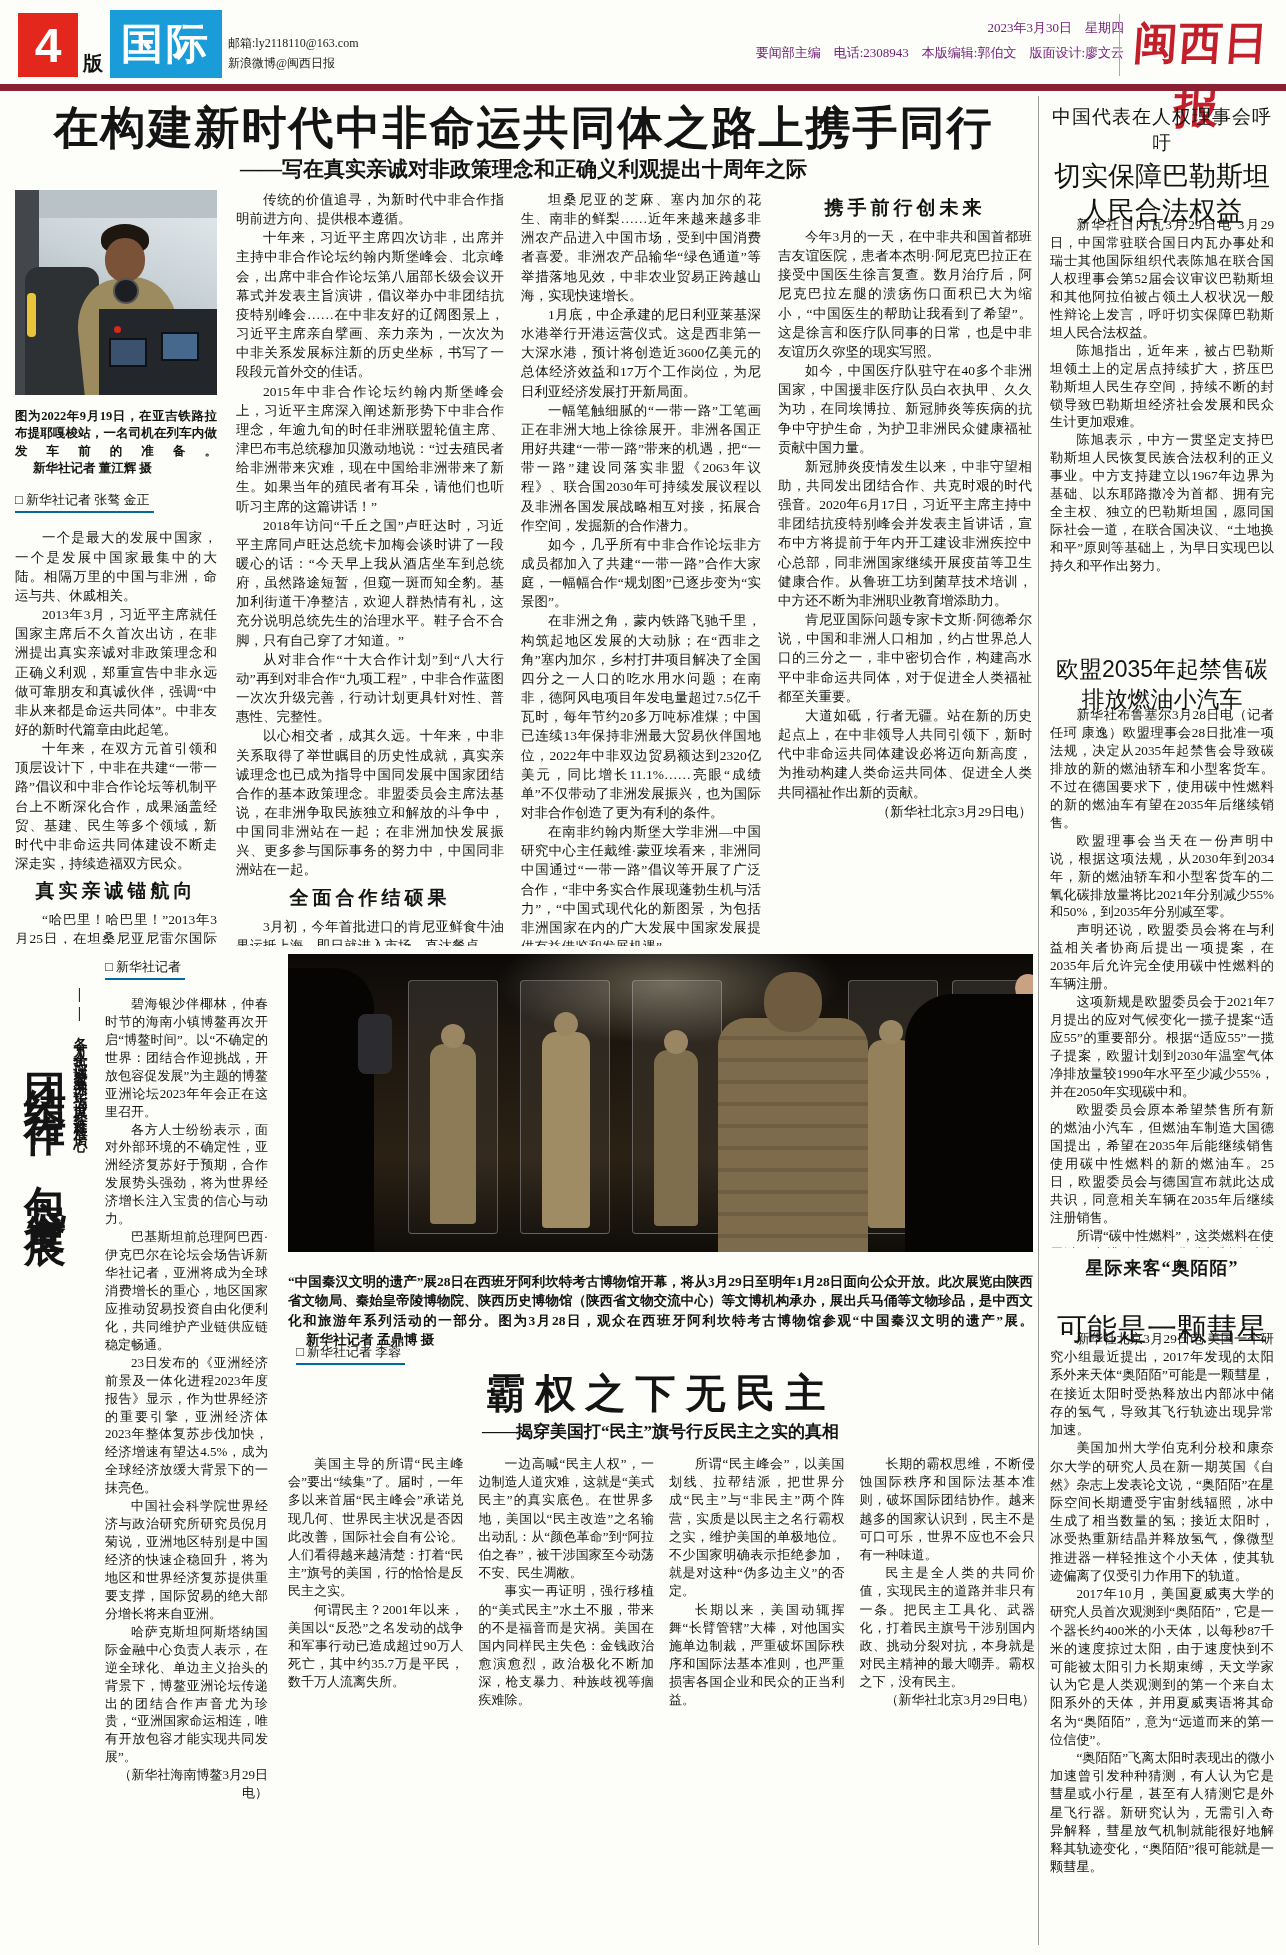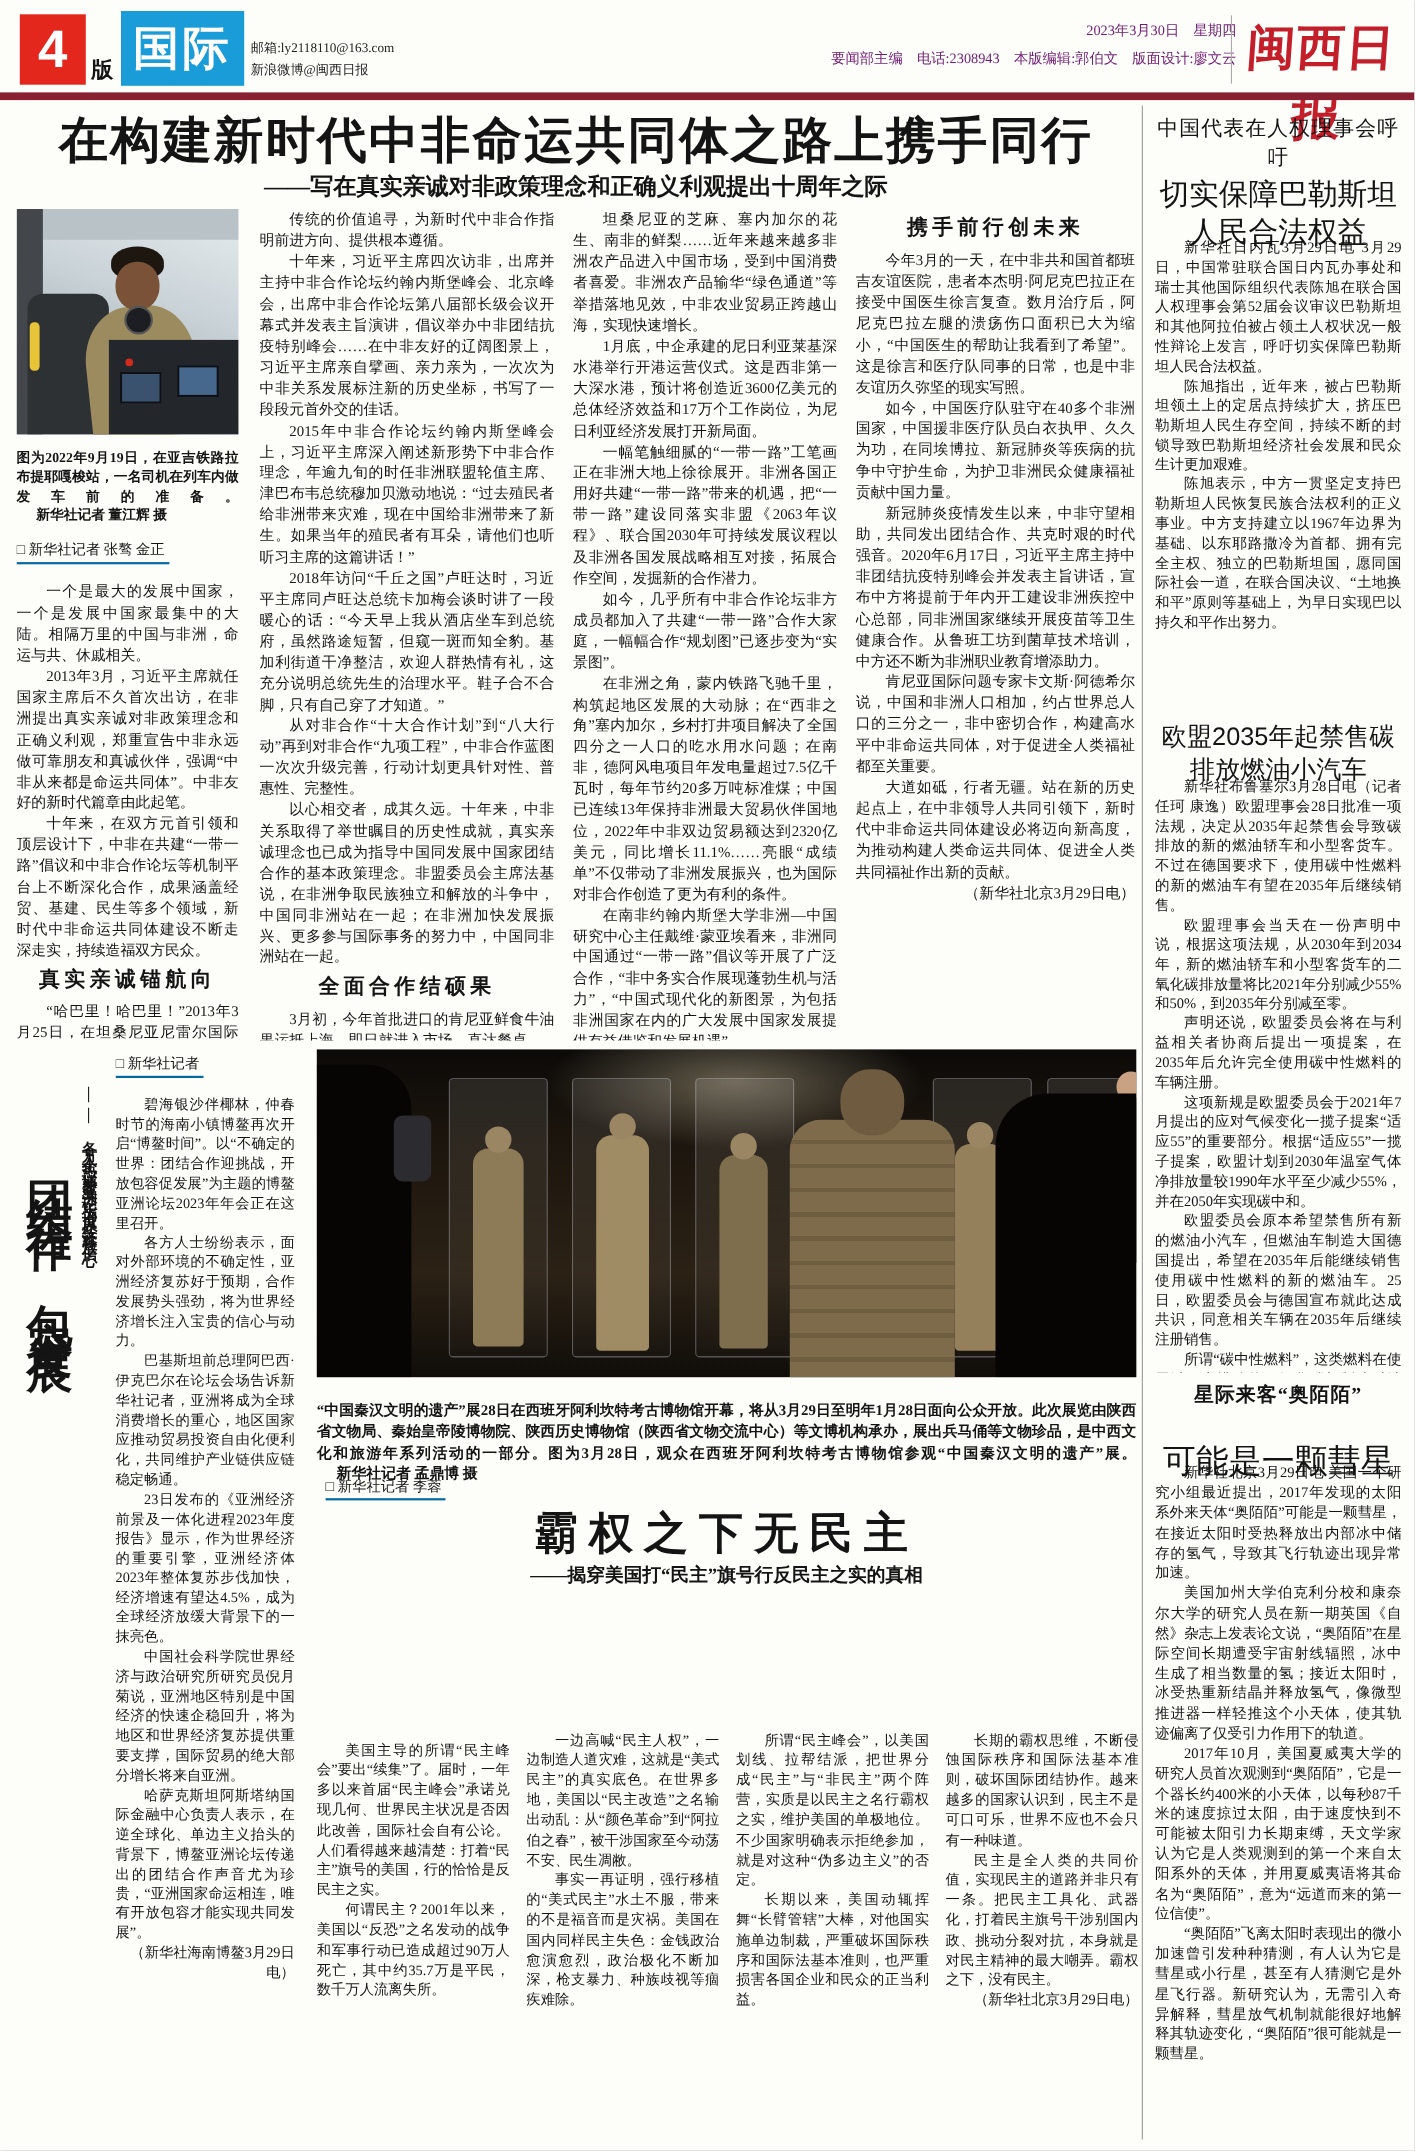--- a/index.html
+++ b/index.html
@@ -79,21 +79,21 @@
   .suit-man:after{content:"";position:absolute;left:50%;top:4px;transform:translateX(-50%);
         width:10px;height:40px;background:#fff;clip-path:polygon(0 0,100% 0,50% 100%);}
   .visitor{position:absolute;background:#070503;}
   .terra-cap{position:absolute;left:288px;top:1258px;width:745px;font-size:13.5px;font-weight:700;
              line-height:1.45;text-align:justify;}
   .credit{font-weight:700;white-space:nowrap;padding-left:18px;}
   
   .heg-hl{position:absolute;left:288px;top:1366px;width:745px;text-align:center;font-size:40px;
           font-weight:900;letter-spacing:10px;font-family:"Liberation Sans",sans-serif;}
   .heg-sub{position:absolute;left:288px;top:1420px;width:745px;text-align:center;font-size:17px;font-weight:700;}
-  .heg-body{position:absolute;left:288px;top:1455px;width:747px;height:490px;display:flex;gap:15px;align-items:center;}
+  .heg-body{position:absolute;left:288px;top:1455px;width:747px;height:490px;display:flex;gap:15px;}
   .heg-col{width:176px;overflow:hidden;font-size:13px;line-height:1.4;text-align:justify;}
 </style>
 </head>
 <body>
 
 <div id="page">
 
   <div class="num-box">
     <span>4</span>
   </div>

